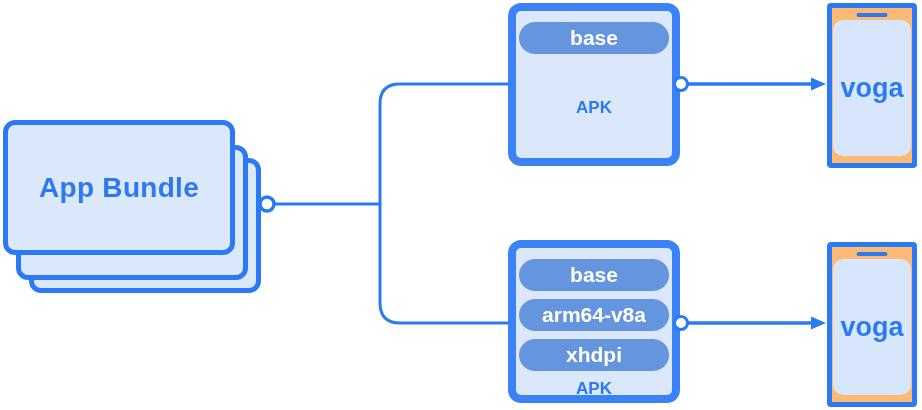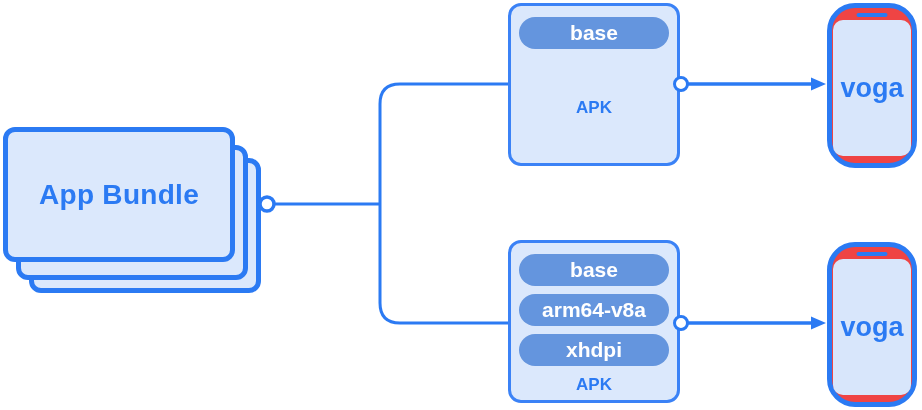--- a/index.html
+++ b/index.html
@@ -28,39 +28,39 @@
     width: 232px;
     height: 135px;
     background: #dbe8fc;
     border: 5px solid #2b7af3;
     border-radius: 12px;
     box-sizing: border-box;
   }
   .card.back  { left: 29px; top: 158px; }
   .card.mid   { left: 16px; top: 145px; }
   .card.front {
-    left: 3px; top: 127px;
+    left: 3px; top: 120px;
     display: flex;
     align-items: center;
     justify-content: center;
   }
   .bundle-label {
     color: #2b7af3;
     font-size: 28px;
     font-weight: bold;
     letter-spacing: 0.3px;
   }
   
   .apk-box {
     position: absolute;
     left: 508px;
     width: 172px;
     height: 163px;
     background: #dbe8fc;
-    border: 3px solid #3b82f6;
+    border: 8px solid #3b82f6;
     border-radius: 13px;
     box-sizing: border-box;
     display: flex;
     flex-direction: column;
     align-items: center;
     padding-top: 11px;
     gap: 8px;
     z-index: 2;
   }
   .apk-box.top { top: 3px; }
@@ -87,23 +87,23 @@
     font-size: 17px;
     font-weight: bold;
     padding-bottom: 4px;
   }
   
   .phone {
     position: absolute;
     left: 827px;
     width: 90px;
     height: 165px;
-    background: #ef4444;
+    background: #fdba74;
     border: 5px solid #2b7af3;
-    border-radius: 28px;
+    border-radius: 4px;
     box-sizing: border-box;
     z-index: 2;
   }
   .phone.top { top: 3px; }
   .phone.bottom { top: 242px; }
   .phone .speaker {
     position: absolute;
     left: 50%;
     transform: translateX(-50%);
     top: 5px;

